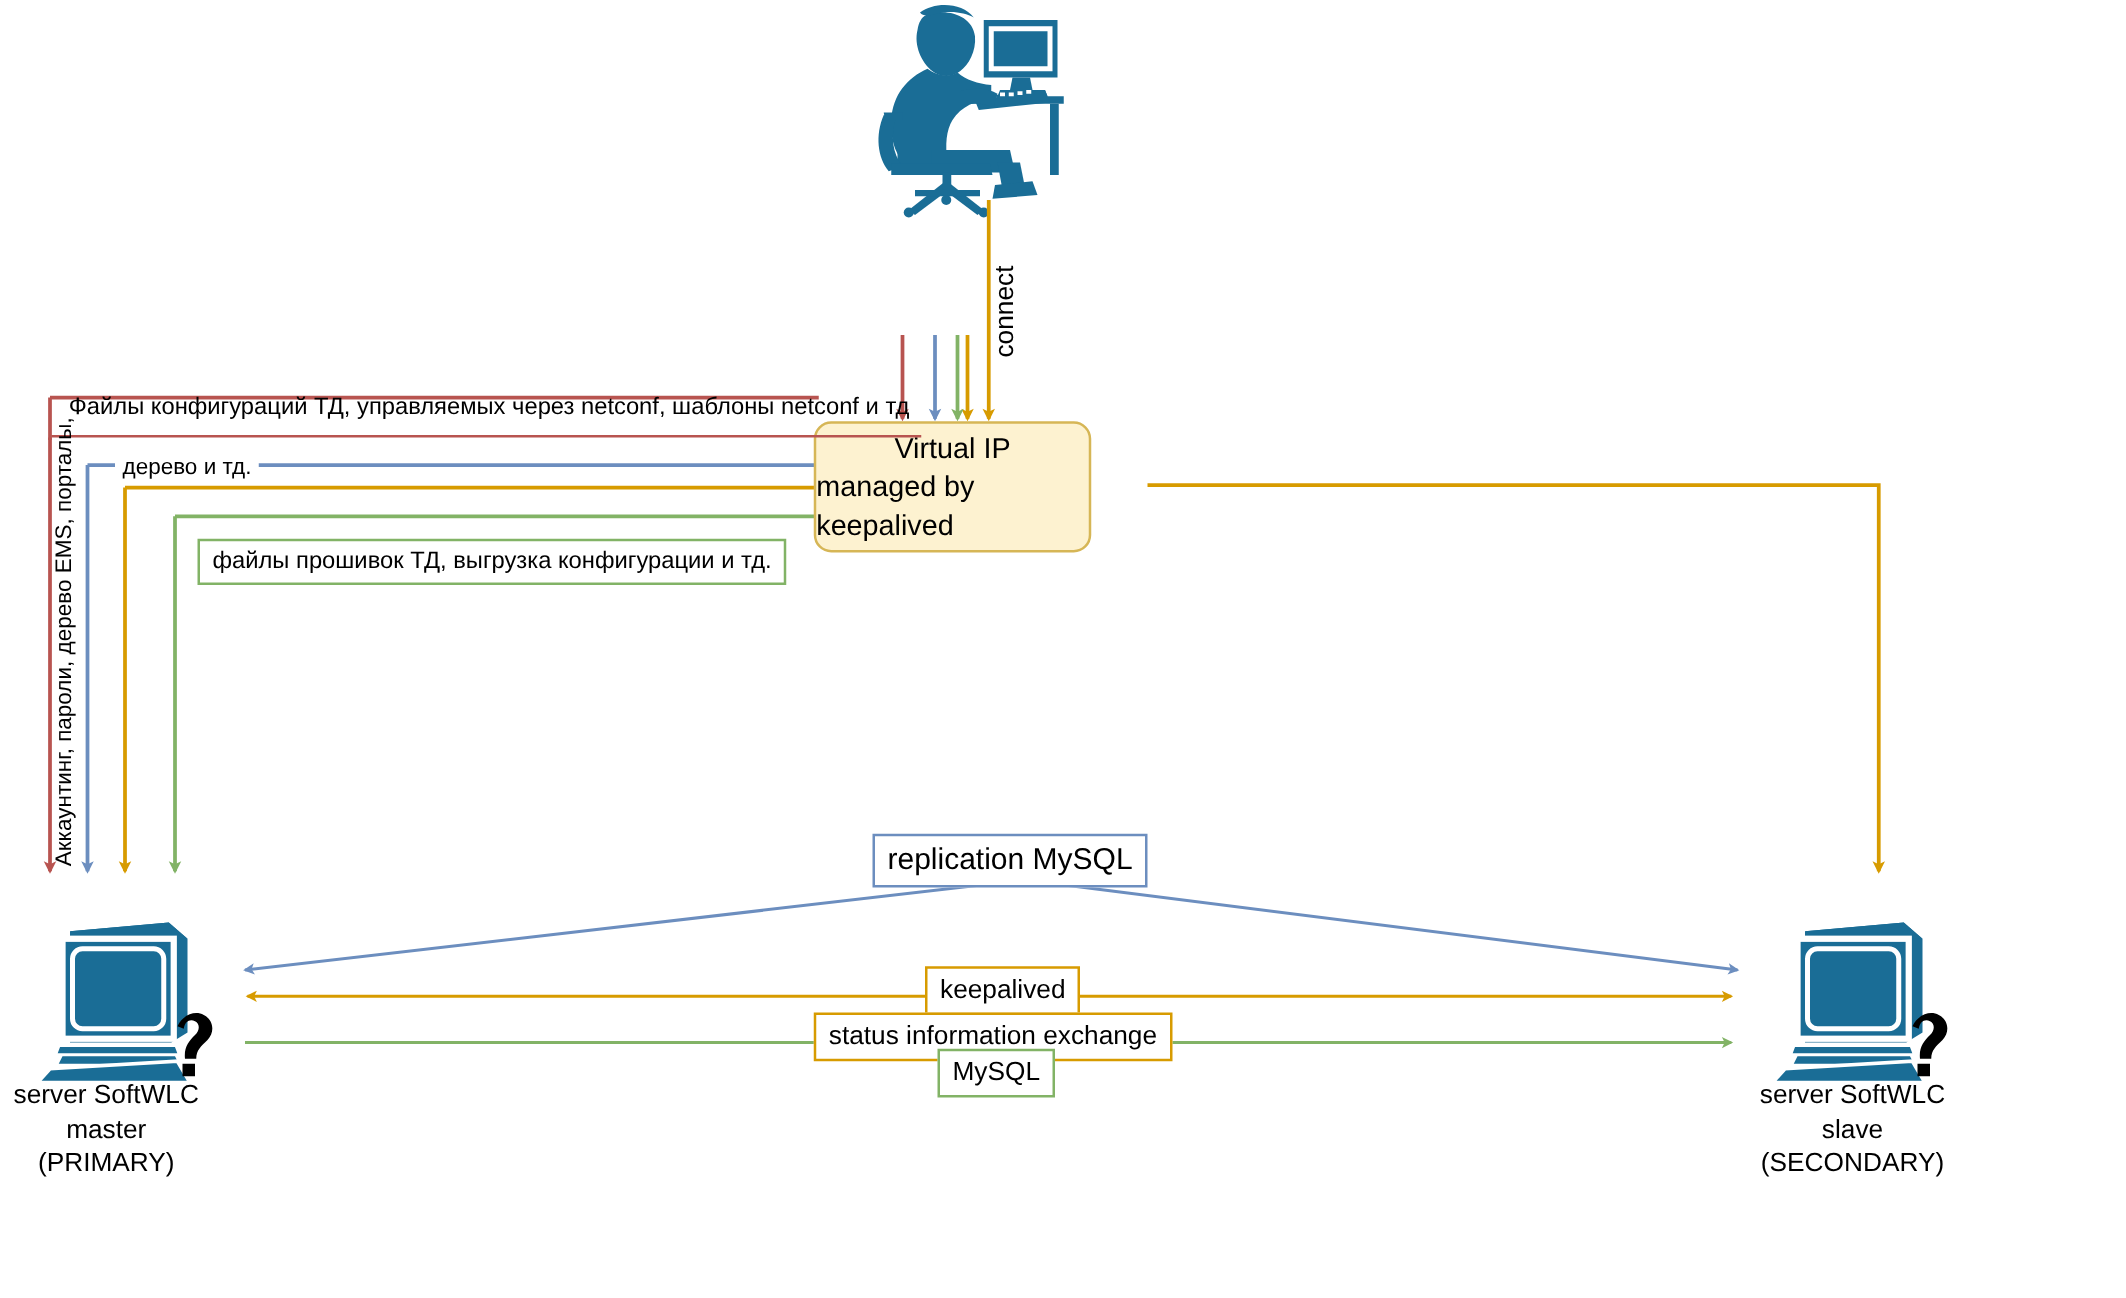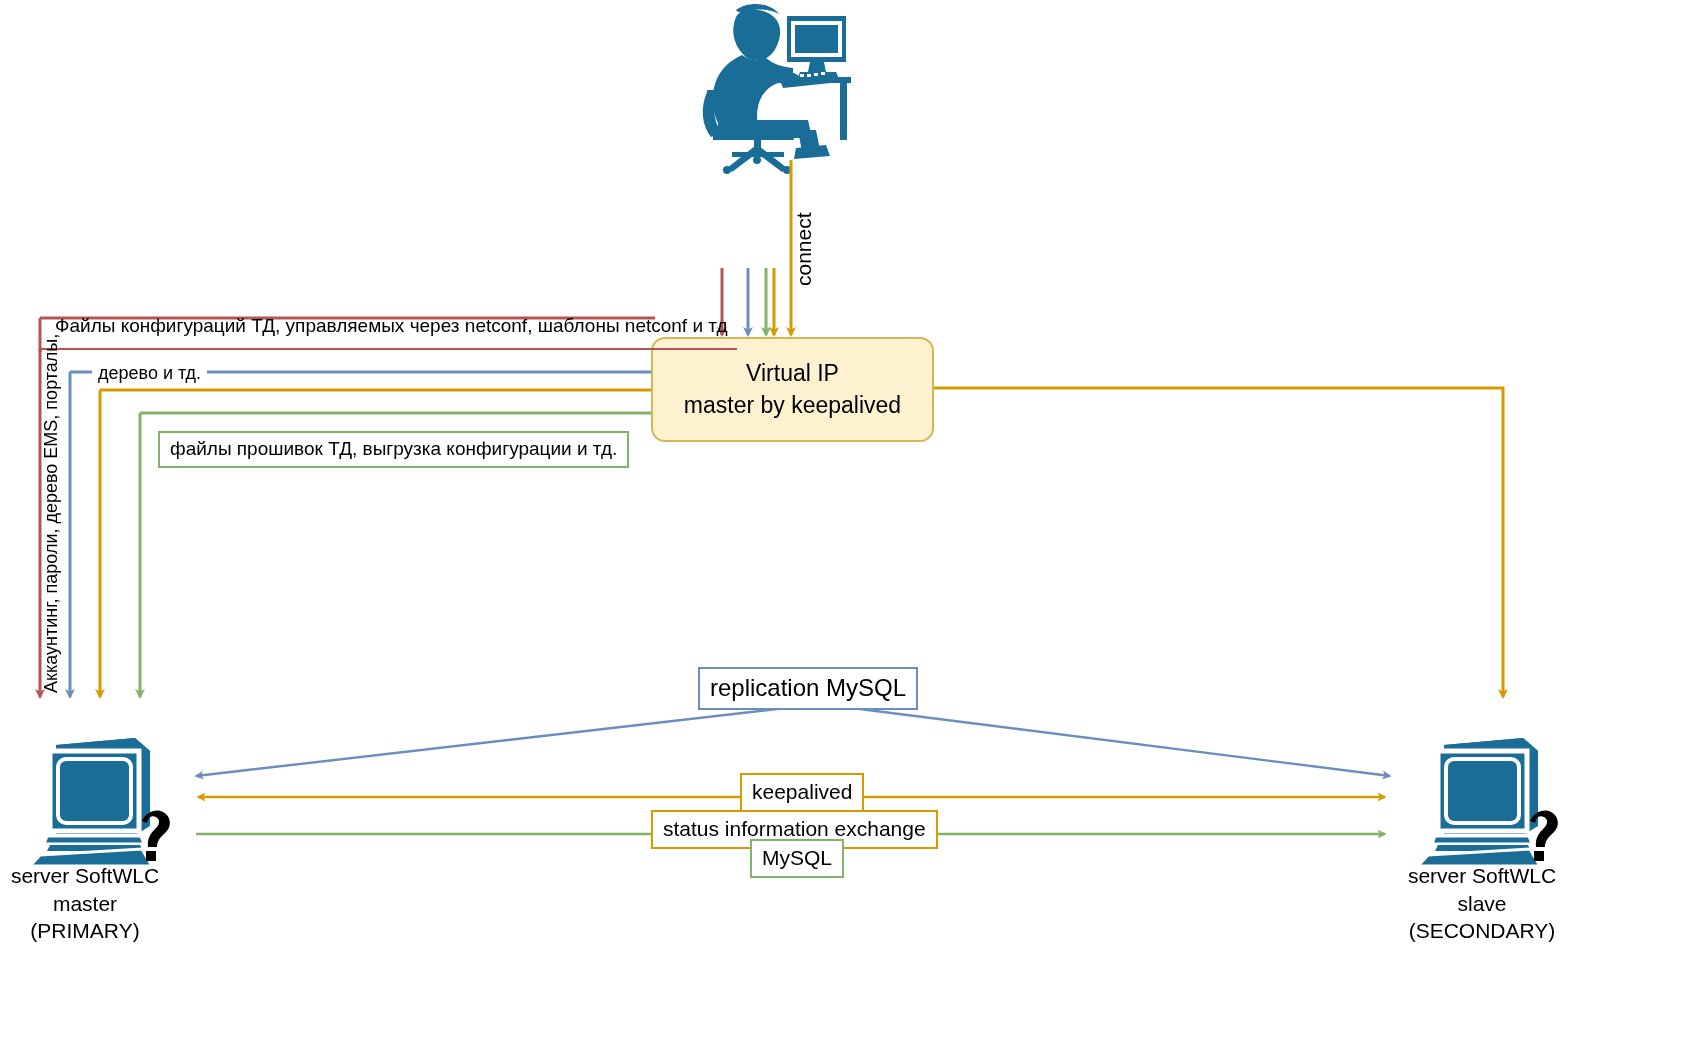--- a/index.html
+++ b/index.html
@@ -39,21 +39,21 @@
     padding: 5px 10px 6px 10px;
   }
   .b-red    { border-color: #b85450; }
   .b-blue   { border-color: #6c8ebf; }
   .b-orange { border-color: #d79b00; margin-top: 12px; }
   .b-green  { border-color: #82b366; }
   #vip-box {
     position: absolute;
     left: 651px;
     top: 337px;
-    width: 283px;
+    width: 222px;
     height: 105px;
     box-sizing: border-box;
     background: #fdf2d0;
     border: 2px solid #d6b656;
     border-radius: 14px;
     display: flex;
     flex-direction: column;
     align-items: center;
     justify-content: center;
     font-size: 23px;
@@ -225,21 +225,21 @@
                C1549,837 1545,840 1545,847 L1536,847 C1535,838 1539,833 1544,828
                C1548,824 1548,819 1544,817 C1540,815 1536,817 1535,823 Z" fill="#000000"></path>
       <rect x="1534" y="851" width="10" height="10" fill="#000000"></rect>
     </g>
   </svg>
 
   <div class="vtext" style="left:816px; top:262px; font-size:21px;">connect</div>
 
   <div id="vip-box">
     <span>Virtual IP</span>
-    <span>master by keepalived</span>
+    <span>managed by keepalived</span>
   </div>
 
   <div class="lbl boxed b-red" style="left:41px; top:310px; height:40px; display:flex; align-items:flex-start;
               border-width:2px; border-top:none; border-left:none; border-right:none;
               background:transparent; padding-left:14px;">
     <span>Файлы конфигураций ТД, управляемых через netconf, шаблоны netconf и тд</span>
   </div>
 
   <div class="lbl" style="left:92px; top:363px; background:#ffffff; padding:0 6px; font-size:18px;">дерево и тд.</div>
 

